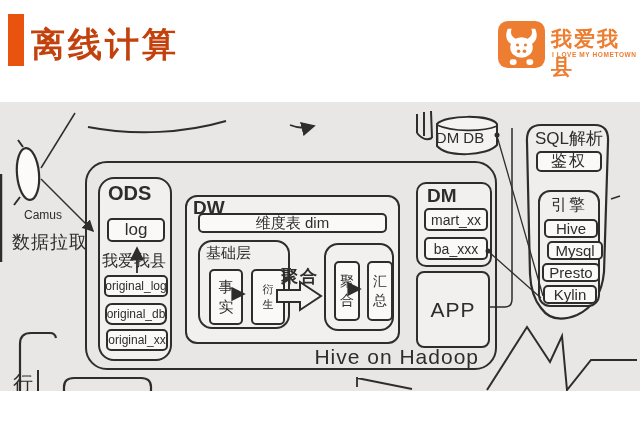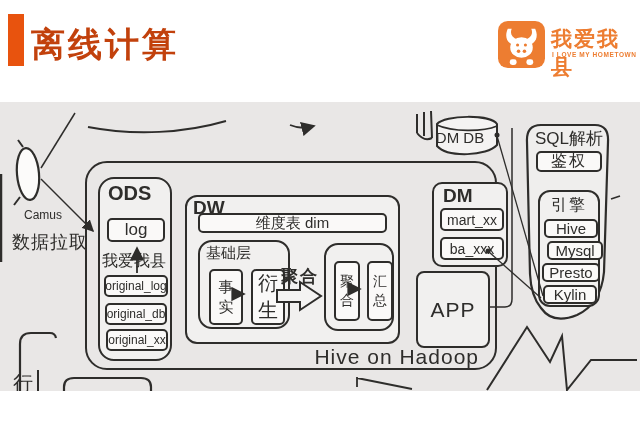--- a/index.html
+++ b/index.html
@@ -21,21 +21,21 @@
   .leaf{background:#faf9f8;border-radius:5px;}
   .ghost{background:transparent;}
   .center{display:flex;align-items:center;justify-content:center;text-align:center;}
   .label{position:absolute;white-space:nowrap;}
   .stack2{word-break:break-all;line-height:1.35;}
   
   .outer{left:85px;top:59px;width:412px;height:209px;border-radius:22px;border-width:2.5px;background:transparent;}
   .platform-label{position:absolute;right:16px;bottom:-1px;font-size:21px;letter-spacing:1px;}
   .ods{left:98px;top:75px;width:74px;height:184px;border-radius:16px;}
   .dw{left:185px;top:93px;width:215px;height:149px;border-radius:12px;}
-  .dm{left:416px;top:80px;width:76px;height:85px;border-radius:10px;margin-left:16px;}
+  .dm{left:416px;top:80px;width:76px;height:85px;border-radius:10px;}
   .app{left:416px;top:169px;width:74px;height:77px;font-size:21px;letter-spacing:1px;}
   .group-title{font-size:15px;}
 </style>
 </head>
 <body>
 
 <div class="slide">
 
   <div class="accent-bar"></div>
   <div class="slide-title">离线计算</div>
@@ -90,31 +90,31 @@
 
       <div class="box outer ghost">
         <div class="platform-label">Hive on Hadoop</div>
       </div>
 
       <div class="box ods">
         <div class="label" style="left:8px;top:3px;font-size:20px;font-weight:600;">ODS</div>
         <div class="box leaf center" style="left:7px;top:39px;width:58px;height:24px;font-size:17px;">log</div>
         <div class="label" style="left:2px;top:72px;font-size:16px;">我爱我县</div>
         <div class="box leaf center" style="left:4px;top:96px;width:64px;height:22px;font-size:12px;">original_log</div>
-        <div class="box leaf center" style="left:5px;top:124px;width:62px;height:22px;font-size:12px;">original_db</div>
+        <div class="box leaf center" style="left:5px;top:124px;width:62px;height:22px;font-size:12px;border-radius:7px;">original_db</div>
         <div class="box leaf center" style="left:6px;top:150px;width:62px;height:22px;font-size:12px;">original_xx</div>
       </div>
 
       <div class="box dw">
         <div class="label" style="left:6px;top:0px;font-size:19px;font-weight:600;">DW</div>
         <div class="box leaf center" style="left:11px;top:16px;width:189px;height:20px;font-size:15px;">维度表 dim</div>
         <div class="box" style="left:11px;top:43px;width:92px;height:89px;border-radius:14px;">
           <div class="label group-title" style="left:6px;top:2px;">基础层</div>
           <div class="box leaf center stack2" style="left:9px;top:27px;width:34px;height:56px;font-size:15px;padding:0 10px;">事实</div>
-          <div class="box leaf center stack2" style="left:51px;top:27px;width:34px;height:56px;font-size:20px;padding:15px 6px;">衍生</div>
+          <div class="box leaf center stack2" style="left:51px;top:27px;width:34px;height:56px;font-size:11px;padding:15px 6px;">衍生</div>
         </div>
         <div class="label" style="left:94px;top:68px;font-size:17px;font-weight:600;letter-spacing:2px;">聚合</div>
         <div class="box" style="left:137px;top:46px;width:70px;height:88px;border-radius:14px;">
           <div class="box leaf center stack2" style="left:8px;top:16px;width:26px;height:60px;font-size:14px;padding:0 3px;">聚合</div>
           <div class="box leaf center stack2" style="left:41px;top:16px;width:26px;height:60px;font-size:14px;padding:0 3px;">汇总</div>
         </div>
       </div>
 
       <div class="box dm">
         <div class="label" style="left:9px;top:1px;font-size:19px;font-weight:600;">DM</div>

